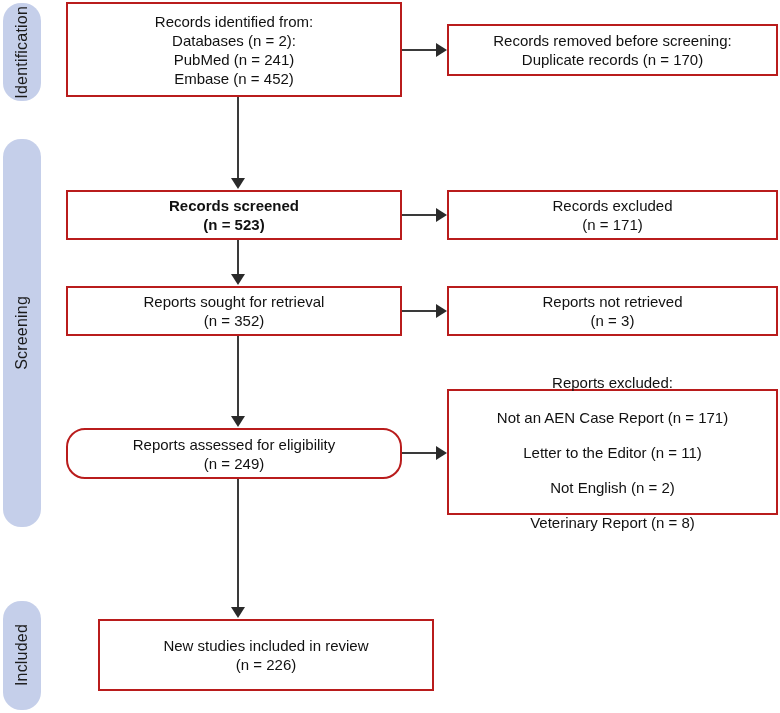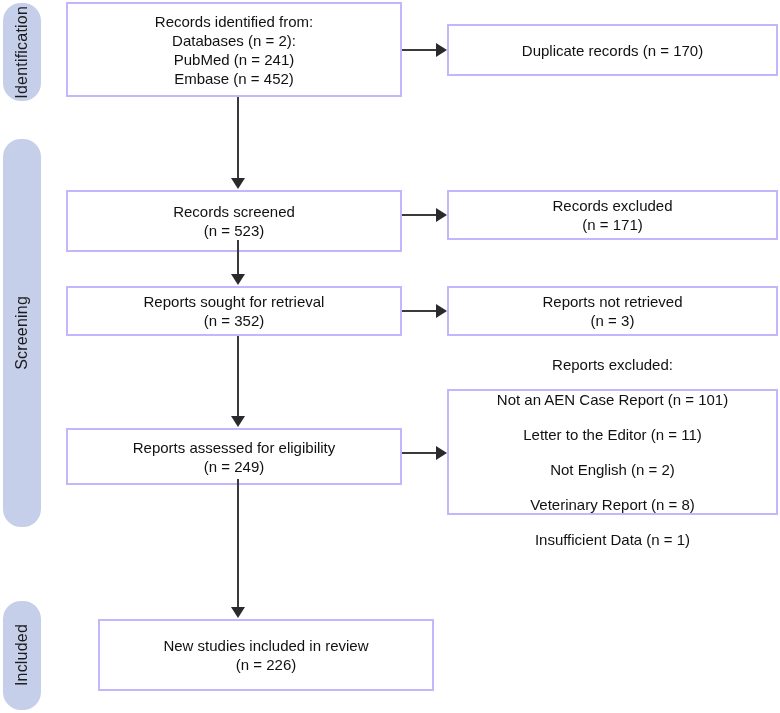--- a/index.html
+++ b/index.html
@@ -35,41 +35,41 @@
     white-space: nowrap;
   }
   #tab-identification { left: 3px;  top: 3px;   width: 38px; height: 98px; }
   #tab-screening      { left: 3px;  top: 139px; width: 38px; height: 388px; }
   #tab-included       { left: 3px;  top: 601px; width: 38px; height: 109px; }
 
   
   .flow-box {
     position: absolute;
     box-sizing: border-box;
-    border: 2px solid #c4b5fd;
+    border: 2px solid #b91c1c;
     background: #ffffff;
     display: flex;
     flex-direction: column;
     align-items: center;
     justify-content: center;
     text-align: center;
     padding: 4px 8px;
   }
   .flow-box .line {
     font-size: 15px;
     line-height: 19px;
     color: #111111;
     white-space: nowrap;
   }
 
   
   #box-identified   { left: 66px;  top: 2px;   width: 336px; height: 95px; }
-  #box-screened     { left: 66px;  top: 190px; width: 336px; height: 62px; }
+  #box-screened     { left: 66px;  top: 190px; width: 336px; height: 50px; font-weight: bold; }
   #box-sought       { left: 66px;  top: 286px; width: 336px; height: 50px; }
-  #box-eligibility  { left: 66px;  top: 428px; width: 336px; height: 57px; }
+  #box-eligibility  { left: 66px;  top: 428px; width: 336px; height: 51px; border-radius: 19px; }
   #box-included     { left: 66px;  top: 619px; width: 336px; height: 72px; margin-left: 32px; }
 
   
   #box-removed      { left: 447px; top: 24px;  width: 331px; height: 52px; }
   #box-excluded     { left: 447px; top: 190px; width: 331px; height: 50px; }
   #box-notretrieved { left: 447px; top: 286px; width: 331px; height: 50px; text-align: center; }
   #box-repexcluded  { left: 447px; top: 389px; width: 331px; height: 126px; gap: 16px; }
 
   
   .conn {
@@ -112,20 +112,21 @@
   </div>
 
   <div class="flow-box" id="box-identified">
     <div class="line">Records identified from:</div>
     <div class="line">Databases (n = 2):</div>
     <div class="line">PubMed (n = 241)</div>
     <div class="line">Embase (n = 452)</div>
   </div>
 
   <div class="flow-box" id="box-removed">
+    <div class="line">Records removed before screening:</div>
     <div class="line">Duplicate records (n = 170)</div>
   </div>
 
   <div class="flow-box" id="box-screened">
     <div class="line">Records screened</div>
     <div class="line">(n = 523)</div>
   </div>
 
   <div class="flow-box" id="box-excluded">
     <div class="line">Records excluded</div>
@@ -142,25 +143,24 @@
     <div class="line">(n = 3)</div>
   </div>
 
   <div class="flow-box" id="box-eligibility">
     <div class="line">Reports assessed for eligibility</div>
     <div class="line">(n = 249)</div>
   </div>
 
   <div class="flow-box" id="box-repexcluded">
     <div class="line">Reports excluded:</div>
-    <div class="line">Not an AEN Case Report (n = 101)</div>
+    <div class="line">Not an AEN Case Report (n = 171)</div>
     <div class="line">Letter to the Editor (n = 11)</div>
     <div class="line">Not English (n = 2)</div>
     <div class="line">Veterinary Report (n = 8)</div>
-    <div class="line">Insufficient Data (n = 1)</div>
   </div>
 
   <div class="flow-box" id="box-included">
     <div class="line">New studies included in review</div>
     <div class="line">(n = 226)</div>
   </div>
 
   <div class="conn h-line" style="left:402px; top:49px; width:34px;"></div>
   <div class="arrow-right" style="left:436px; top:43px;"></div>
 

